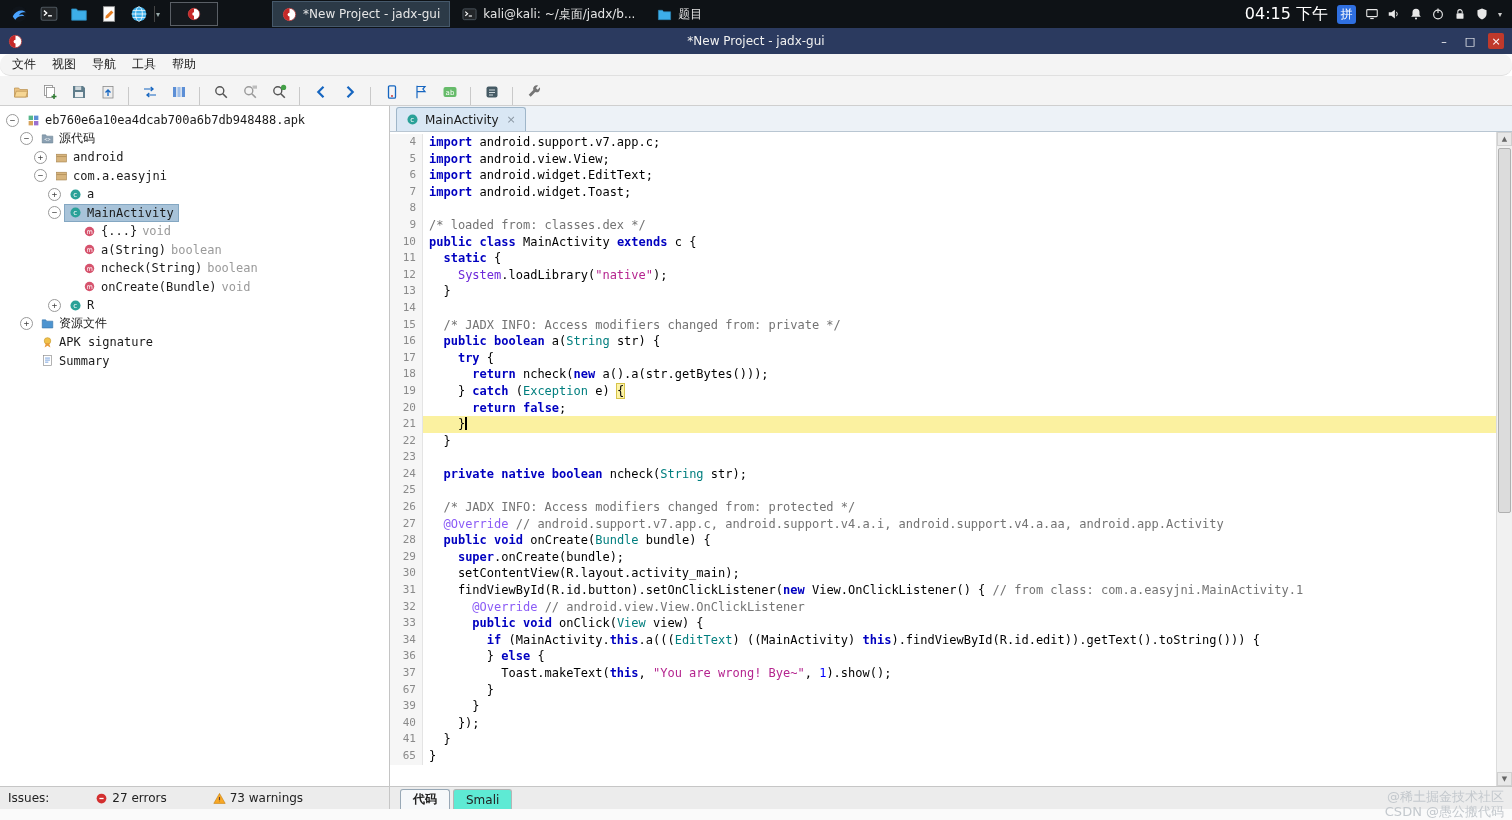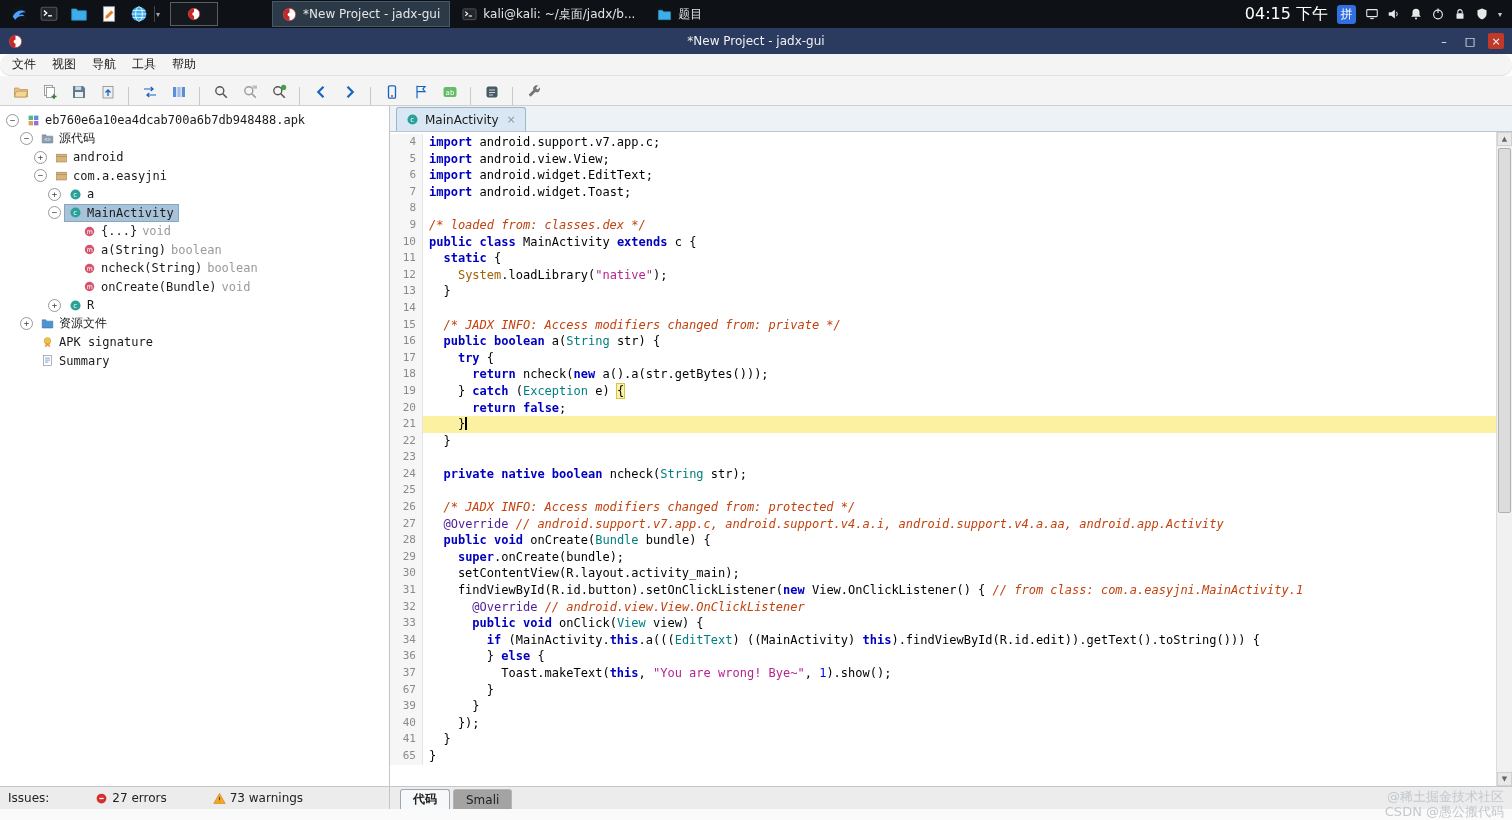--- a/index.html
+++ b/index.html
@@ -61,42 +61,42 @@
   .tab-close{color:#8a97a3;font-size:11px;margin-left:2px;cursor:pointer;}
 
   .code-wrap{flex:1;display:flex;overflow:hidden;background:#fff;position:relative;}
   .code-lines{flex:1;min-width:0;overflow:hidden;padding-top:2px;}
   .crow{display:flex;height:16.6px;line-height:16.6px;font-family:"DejaVu Sans Mono","Liberation Mono",monospace;font-size:12px;white-space:pre;}
   .ln{width:26px;flex:none;text-align:right;padding-right:6px;font-size:11px;color:#8a8a8a;background:#f6f6f6;border-right:1px solid #e4e4e4;}
   .lc{flex:1;padding-left:6px;color:#000;}
   .crow.hl .lc{background:#fbf1a0;}
   .tok.k{color:#0000c0;font-weight:bold;}
   .tok.s{color:#b5258f;}
-  .tok.c{color:#c2410c;font-style:italic;}
+  .tok.c{color:#737373;}
   .tok.t{color:#007e7e;}
-  .tok.a{color:#4c1d95;}
+  .tok.a{color:#8b5cf6;}
   .tok.n{color:#0000ff;}
-  .tok.y{color:#a16207;}
+  .tok.y{color:#6d28d9;}
   .tok.b{background:#fdf3a6;outline:1px solid #d6c34a;}
   .caret{display:inline-block;width:1.5px;height:13px;background:#000;vertical-align:-2px;}
 
   .vscroll{width:15px;flex:none;border-left:1px solid #dcdcdc;background:#f1f1f1;display:flex;flex-direction:column;}
   .sb-arrow{height:14px;flex:none;display:flex;align-items:center;justify-content:center;font-size:7px;color:#666;background:#e8e8e8;border:1px solid #d0d0d0;box-sizing:border-box;cursor:pointer;}
   .sb-track{flex:1;position:relative;}
   .vthumb{position:absolute;left:1px;right:1px;top:2px;height:58%;background:#dcdcdc;border:1px solid #b0b0b0;border-radius:2px;cursor:pointer;}
   .err-tick{position:absolute;right:2px;top:3px;width:9px;height:4px;background:#d44a3a;}
 
   
   .bottom-row{height:22px;display:flex;background:#ececec;border-top:1px solid #c6c6c6;font-size:12px;}
   .status{width:390px;flex:none;display:flex;align-items:center;padding:0 8px;border-right:1px solid #c6c6c6;box-sizing:border-box;color:#222;}
   .status .ic{display:inline-flex;margin-right:4px;}
   .status .ic svg{width:13px;height:13px;}
   .status-group{display:flex;align-items:center;margin-left:46px;}
   .btabs-wrap{flex:1;display:flex;align-items:flex-end;padding-left:10px;gap:3px;}
-  .btab{height:19px;display:flex;align-items:center;padding:0 12px;border:1px solid #b5b5b5;border-bottom:none;background:#a3a3a3;border-radius:3px 3px 0 0;color:#222;cursor:pointer;}
+  .btab{height:19px;display:flex;align-items:center;padding:0 12px;border:1px solid #b5b5b5;border-bottom:none;background:#5eead4;border-radius:3px 3px 0 0;color:#222;cursor:pointer;}
   .btab.active{background:#f6f8fa;font-weight:bold;border-color:#98a8b6;}
 
   .below-strip{height:14px;background:#fafafa;}
   .watermark{position:absolute;right:8px;bottom:1px;text-align:right;font-size:13px;line-height:15px;color:#c3c8cd;z-index:9;pointer-events:none;}
   .ic{display:inline-flex;}
   .ic svg{display:block;}
 </style>
 </head>
 <body>
 

